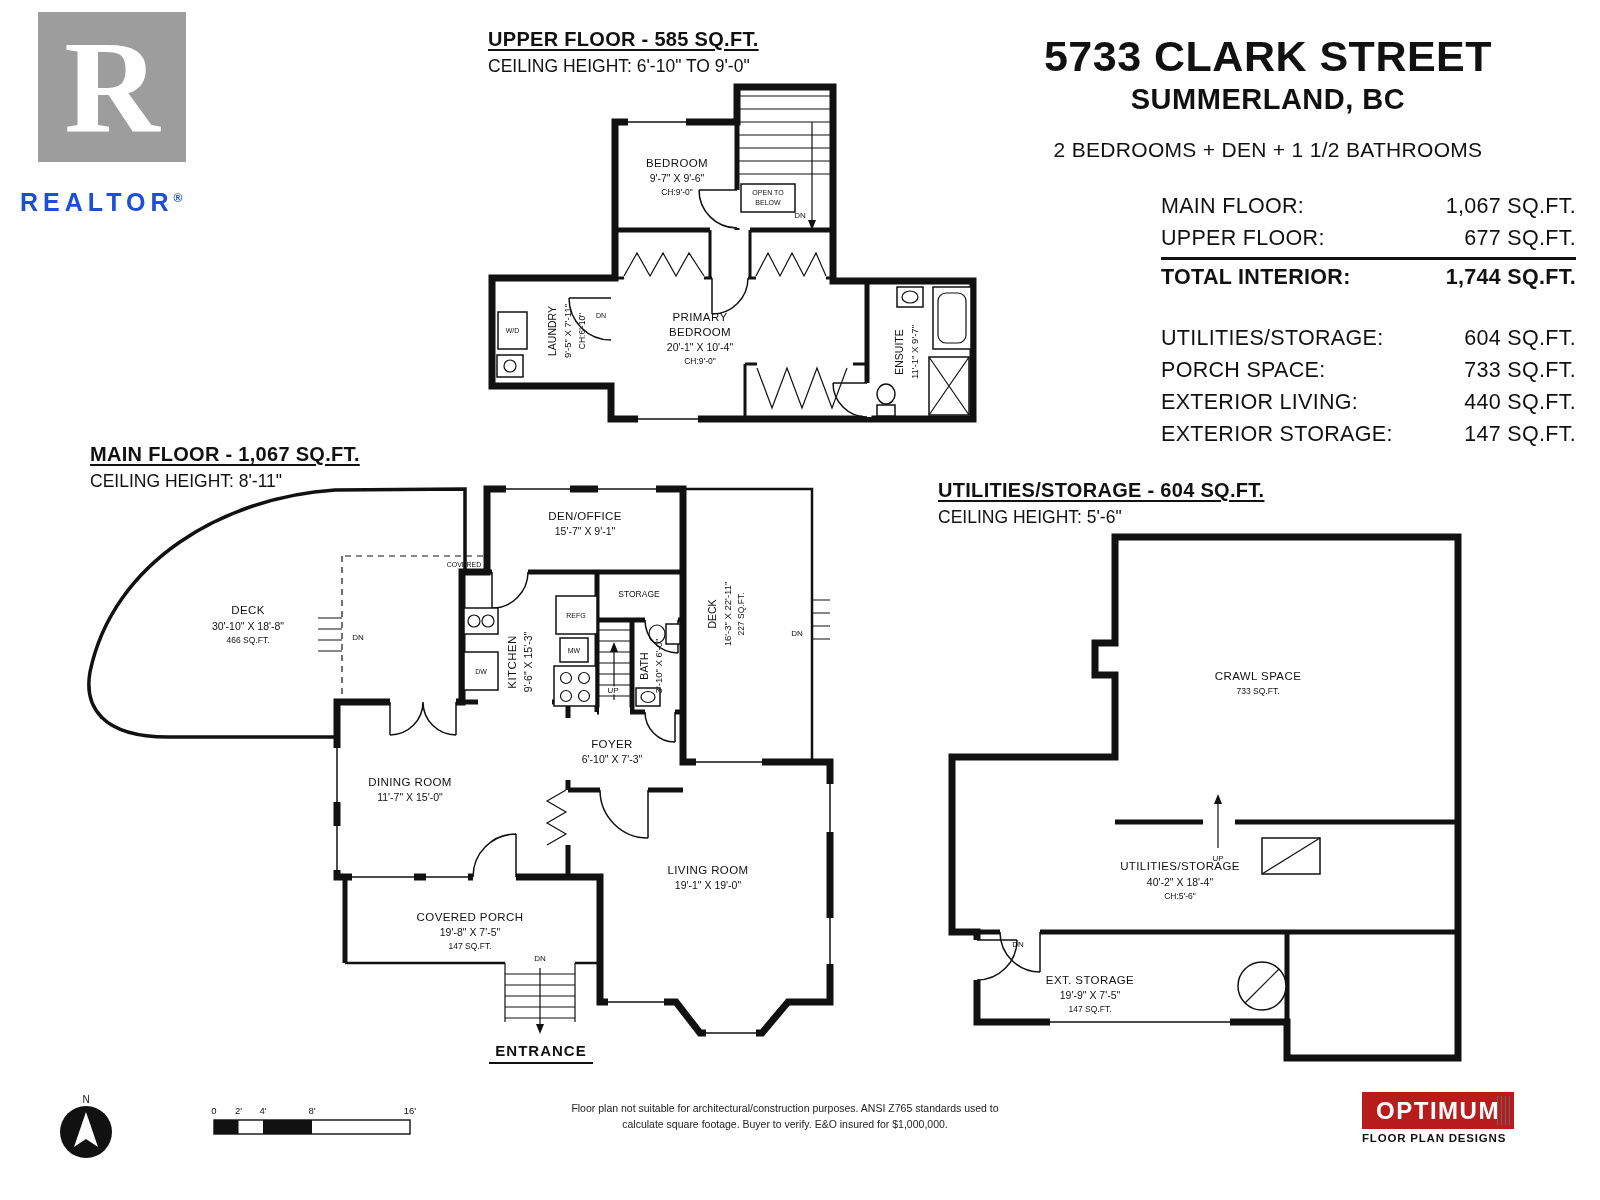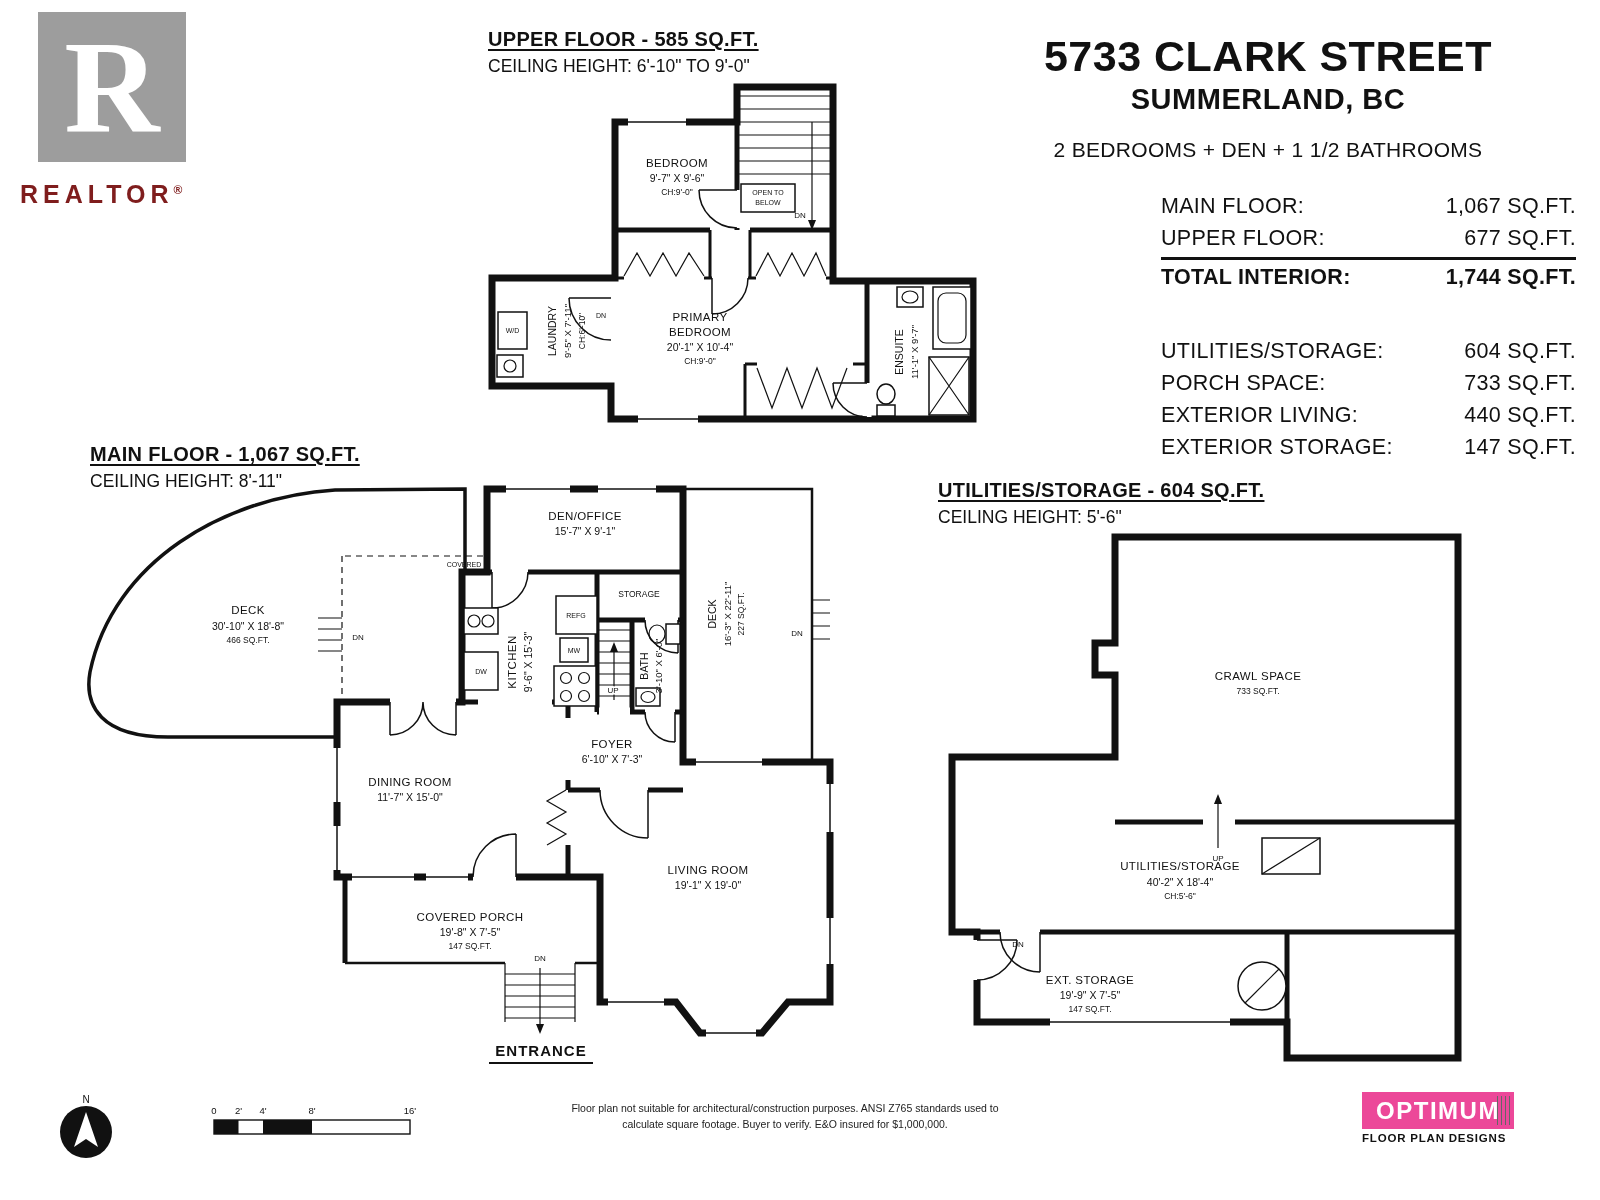--- a/index.html
+++ b/index.html
@@ -39,34 +39,34 @@
 
   .header { position:absolute; left:1020px; top:32px; width:496px; }
   .addr { font-size:43px; font-weight:800; letter-spacing:.5px; text-align:center; white-space:nowrap; }
   .city { font-size:29px; font-weight:600; letter-spacing:.5px; text-align:center; margin-top:2px; }
   .summary { font-size:21px; font-weight:500; letter-spacing:.3px; text-align:center; margin-top:22px; }
 
   .areas { position:absolute; left:1161px; top:194px; width:415px; font-size:21.5px; letter-spacing:.3px; }
   .arow { display:flex; justify-content:space-between; align-items:baseline; height:32px; }
   .arow.sum { border-bottom:3px solid #111; height:34px; }
   .arow.total { font-weight:800; margin-top:5px; }
-  .areas2 { margin-top:42px; }
+  .areas2 { margin-top:29px; }
 
   
   .realtor-box { position:absolute; left:38px; top:12px; width:148px; height:150px; background:#9d9d9d;
                  display:flex; align-items:center; justify-content:center; }
   .realtor-r { color:#fff; font-size:132px; font-weight:700; line-height:1; font-family:"Liberation Serif", serif; }
-  .realtor-word { position:absolute; left:20px; top:180px; color:#7f1d1d; font-size:25px; font-weight:700; letter-spacing:5px; }
+  .realtor-word { position:absolute; left:20px; top:188px; color:#1d4ed8; font-size:25px; font-weight:700; letter-spacing:5px; }
   .realtor-word sup { font-size:12px; letter-spacing:0; }
 
   
   .disclaimer { position:absolute; left:545px; top:1100px; width:480px; text-align:center;
                 font-size:10.5px; line-height:1.55; color:#222; }
   .optimum { position:absolute; left:1362px; top:1092px; width:152px; }
-  .optimum-box { position:relative; background:#ec4899; height:37px; color:#fff; font-size:24px; font-weight:800;
+  .optimum-box { position:relative; background:#b91c1c; height:37px; color:#fff; font-size:24px; font-weight:800;
                  letter-spacing:1.5px; display:flex; align-items:center; justify-content:center; }
   .optimum-stripes { position:absolute; right:3px; top:4px; width:14px; height:29px;
                      background:repeating-linear-gradient(90deg, #666 0 1px, transparent 1px 4px); }
   .optimum-sub { font-size:11.5px; font-weight:700; letter-spacing:.8px; margin-top:3px; text-align:left; }
 </style>
 </head>
 <body>
 
 <div class="realtor-box">
   <span class="realtor-r">R</span>

